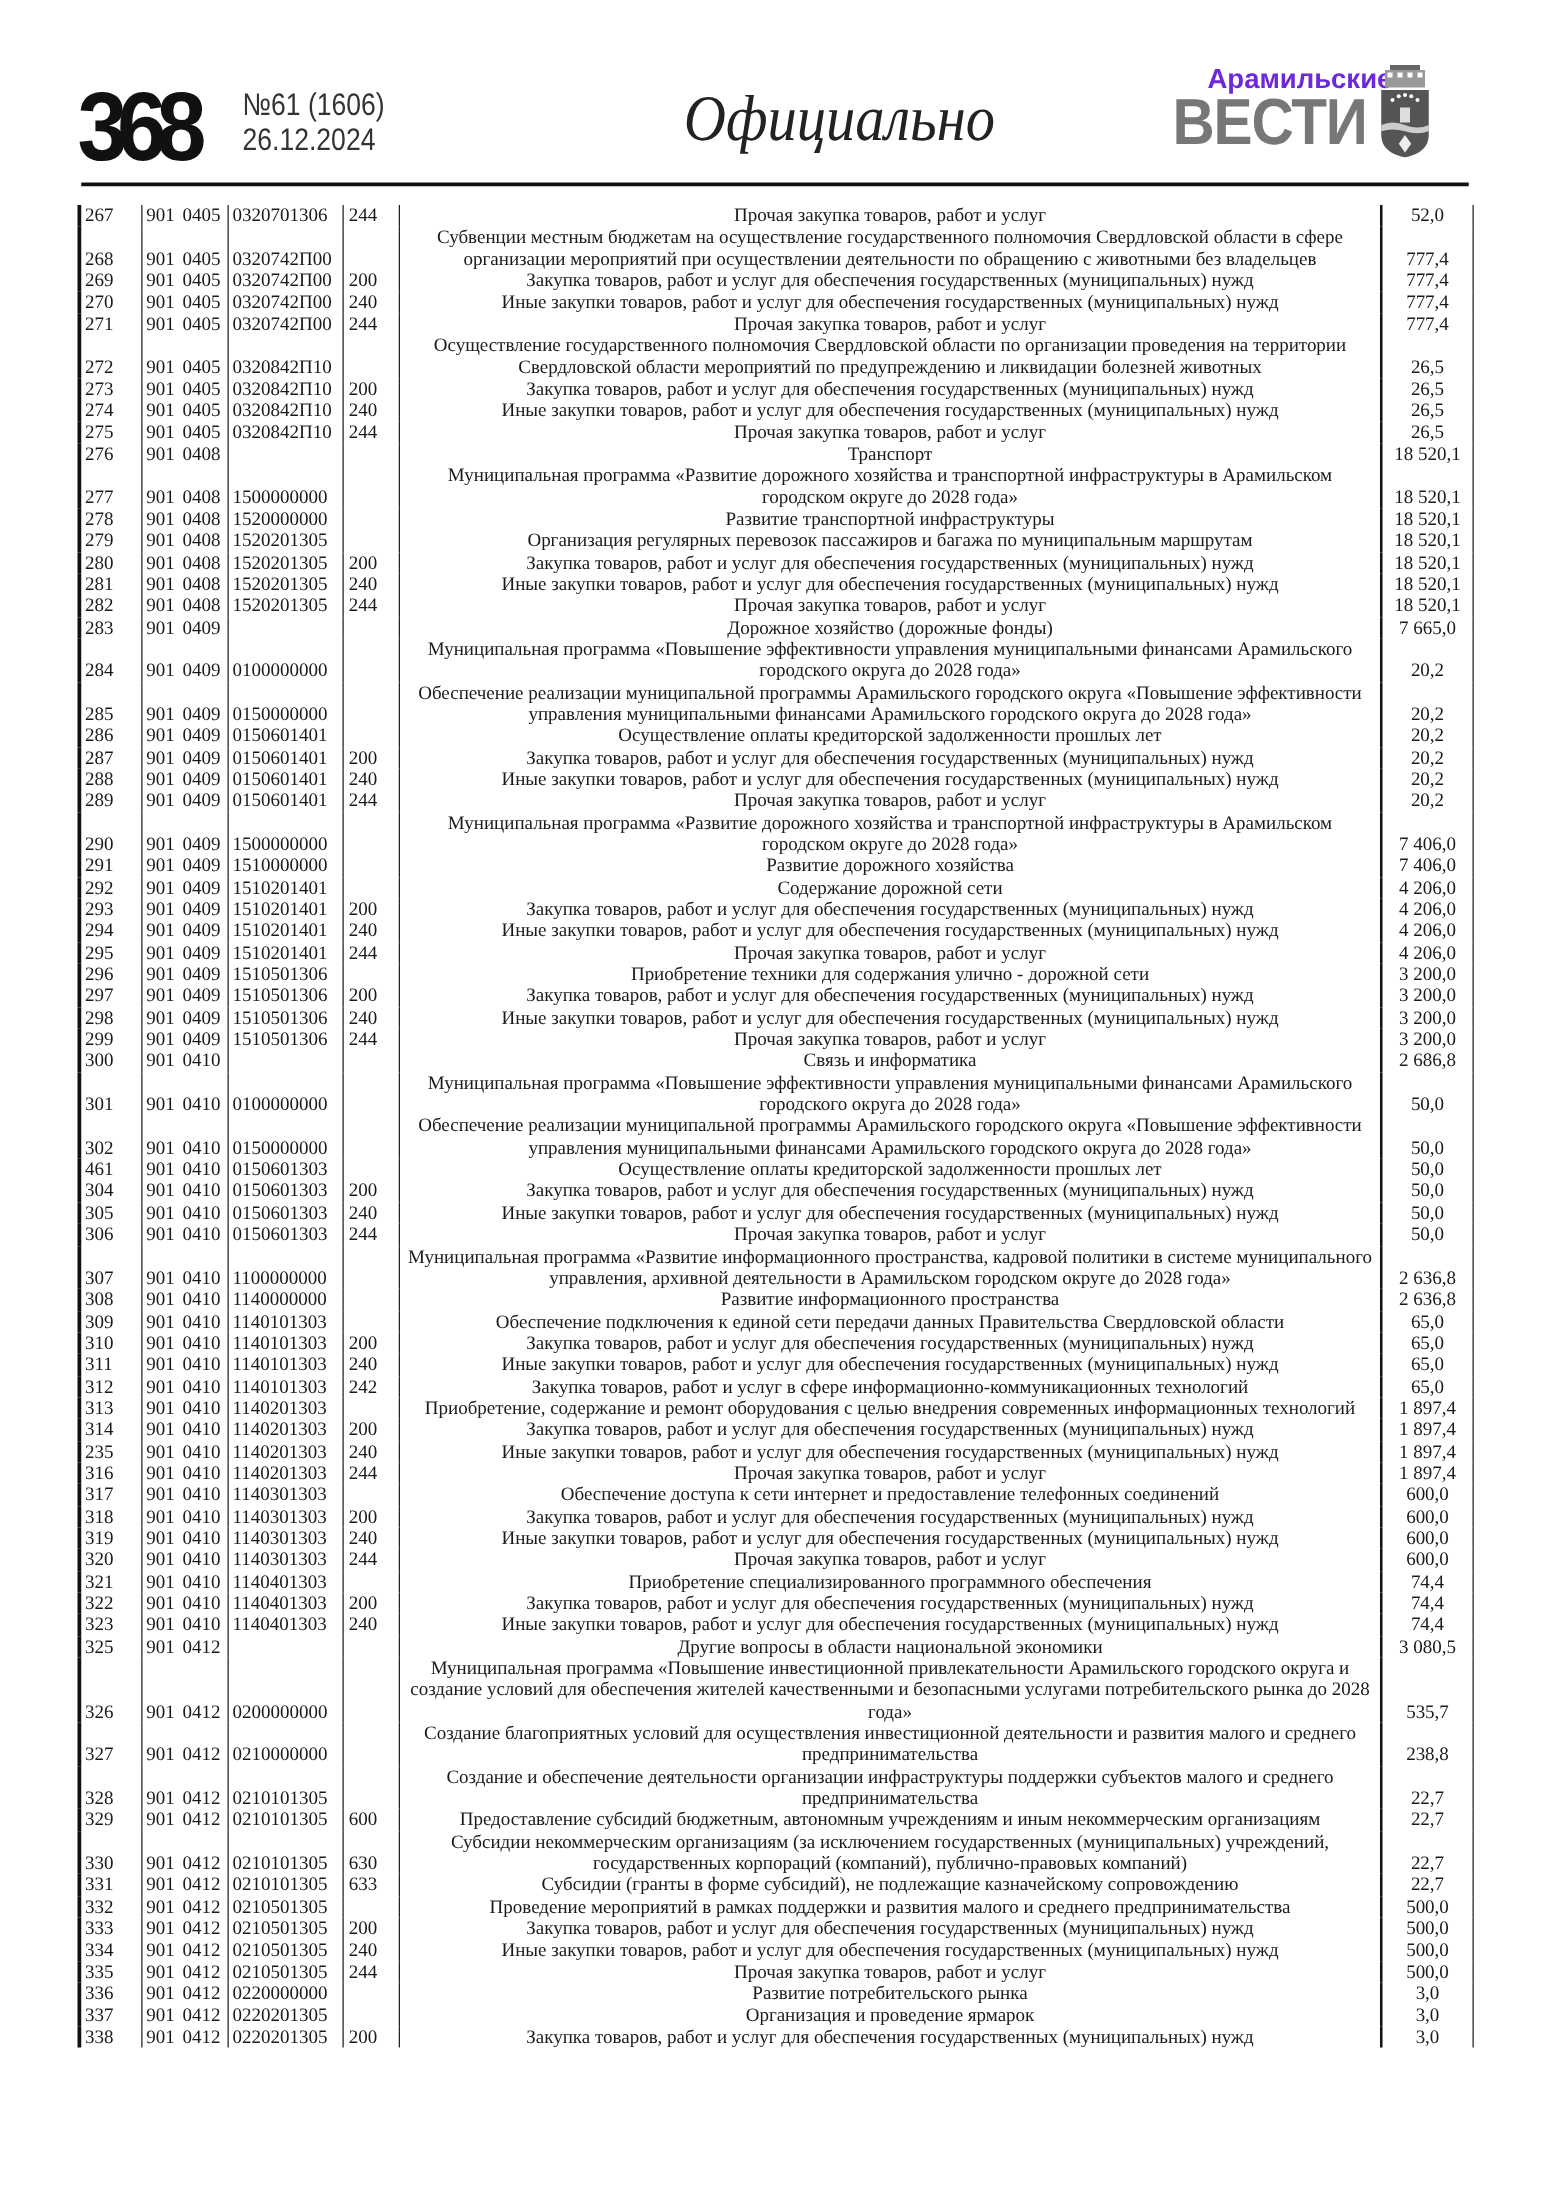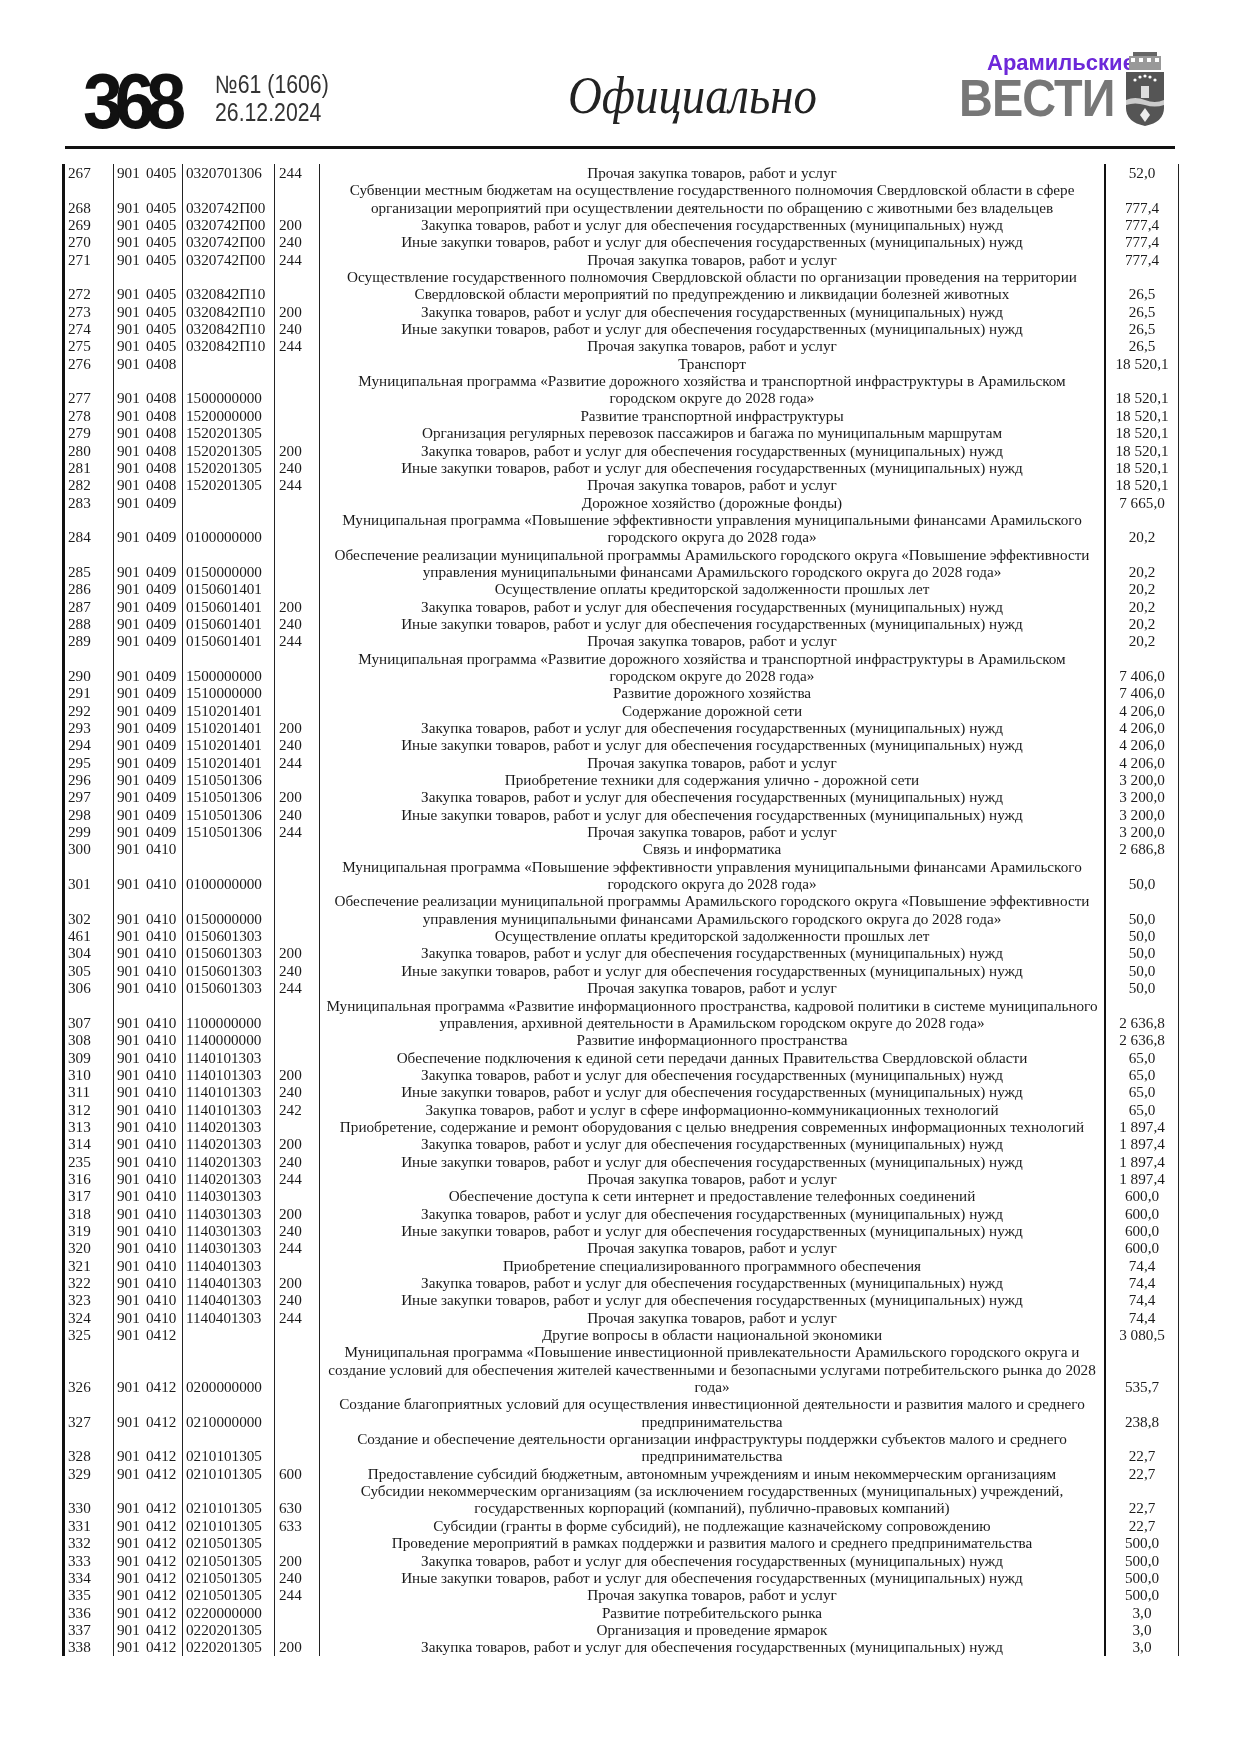--- a/index.html
+++ b/index.html
@@ -1,17 +1,17 @@
 <!DOCTYPE html>
 <html><head>
 <meta charset="utf-8">
 <style>
   html, body { margin: 0; padding: 0; background: #ffffff; }
   body { width: 1241px; height: 1754px; position: relative; overflow: hidden; font-family: "Liberation Serif", "DejaVu Serif", serif; color: #1a1a1a; }
-  .masthead { position: absolute; left: 73px; top: 40px; width: 1110px; height: 108px; }
+  .masthead { position: absolute; left: 52px; top: 40px; width: 1110px; height: 108px; }
   .page-num { position: absolute; left: 10px; top: 22px; font-family: "Liberation Sans", "DejaVu Sans", sans-serif; font-weight: bold; font-size: 78px; letter-spacing: -9px; line-height: 1; color: #111; transform: scaleX(0.92); transform-origin: left; }
   .issue { position: absolute; left: 142px; top: 30px; font-family: "Liberation Sans", "DejaVu Sans", sans-serif; font-size: 25px; line-height: 28px; color: #333; transform: scaleX(0.85); transform-origin: left; }
   .section-title { position: absolute; left: 495px; top: 30px; font-family: "Liberation Serif", "DejaVu Serif", serif; font-style: italic; font-size: 52px; line-height: 1; color: #222; transform: scaleX(0.9); transform-origin: left; }
   .brand { position: absolute; left: 878px; top: 12px; width: 160px; }
   .brand-top { font-family: "Liberation Sans", "DejaVu Sans", sans-serif; font-weight: bold; font-size: 22px; color: #6d28d9; line-height: 22px; text-align: center; margin-left: 36px; }
   .brand-bottom { font-family: "Liberation Sans", "DejaVu Sans", sans-serif; font-weight: bold; font-size: 52px; color: #777; line-height: 48px; letter-spacing: -1px; text-align: center; transform: scaleX(0.9); }
   .crest { position: absolute; left: 1050px; top: 10px; width: 44px; height: 76px; }
   .rule { position: absolute; left: 65px; top: 146px; width: 1110px; height: 3px; background: #111; }
 
   .table-wrap { position: absolute; left: 62px; top: 164px; width: 1111px; }
@@ -569,29 +569,20 @@
         <tr>
           <td class="c-num">323</td>
           <td class="c-adm">901</td>
           <td class="c-sec">0410</td>
           <td class="c-csr">1140401303</td>
           <td class="c-vr">240</td>
           <td class="c-name">Иные закупки товаров, работ и услуг для обеспечения государственных (муниципальных) нужд</td>
           <td class="c-val">74,4</td>
         </tr>
         <tr>
-          <td class="c-num">324</td>
-          <td class="c-adm">901</td>
-          <td class="c-sec">0410</td>
-          <td class="c-csr">1140401303</td>
-          <td class="c-vr">244</td>
-          <td class="c-name">Прочая закупка товаров, работ и услуг</td>
-          <td class="c-val">74,4</td>
-        </tr>
-        <tr>
           <td class="c-num">325</td>
           <td class="c-adm">901</td>
           <td class="c-sec">0412</td>
           <td class="c-csr"></td>
           <td class="c-vr"></td>
           <td class="c-name">Другие вопросы в области национальной экономики</td>
           <td class="c-val">3 080,5</td>
         </tr>
         <tr>
           <td class="c-num">326</td>

